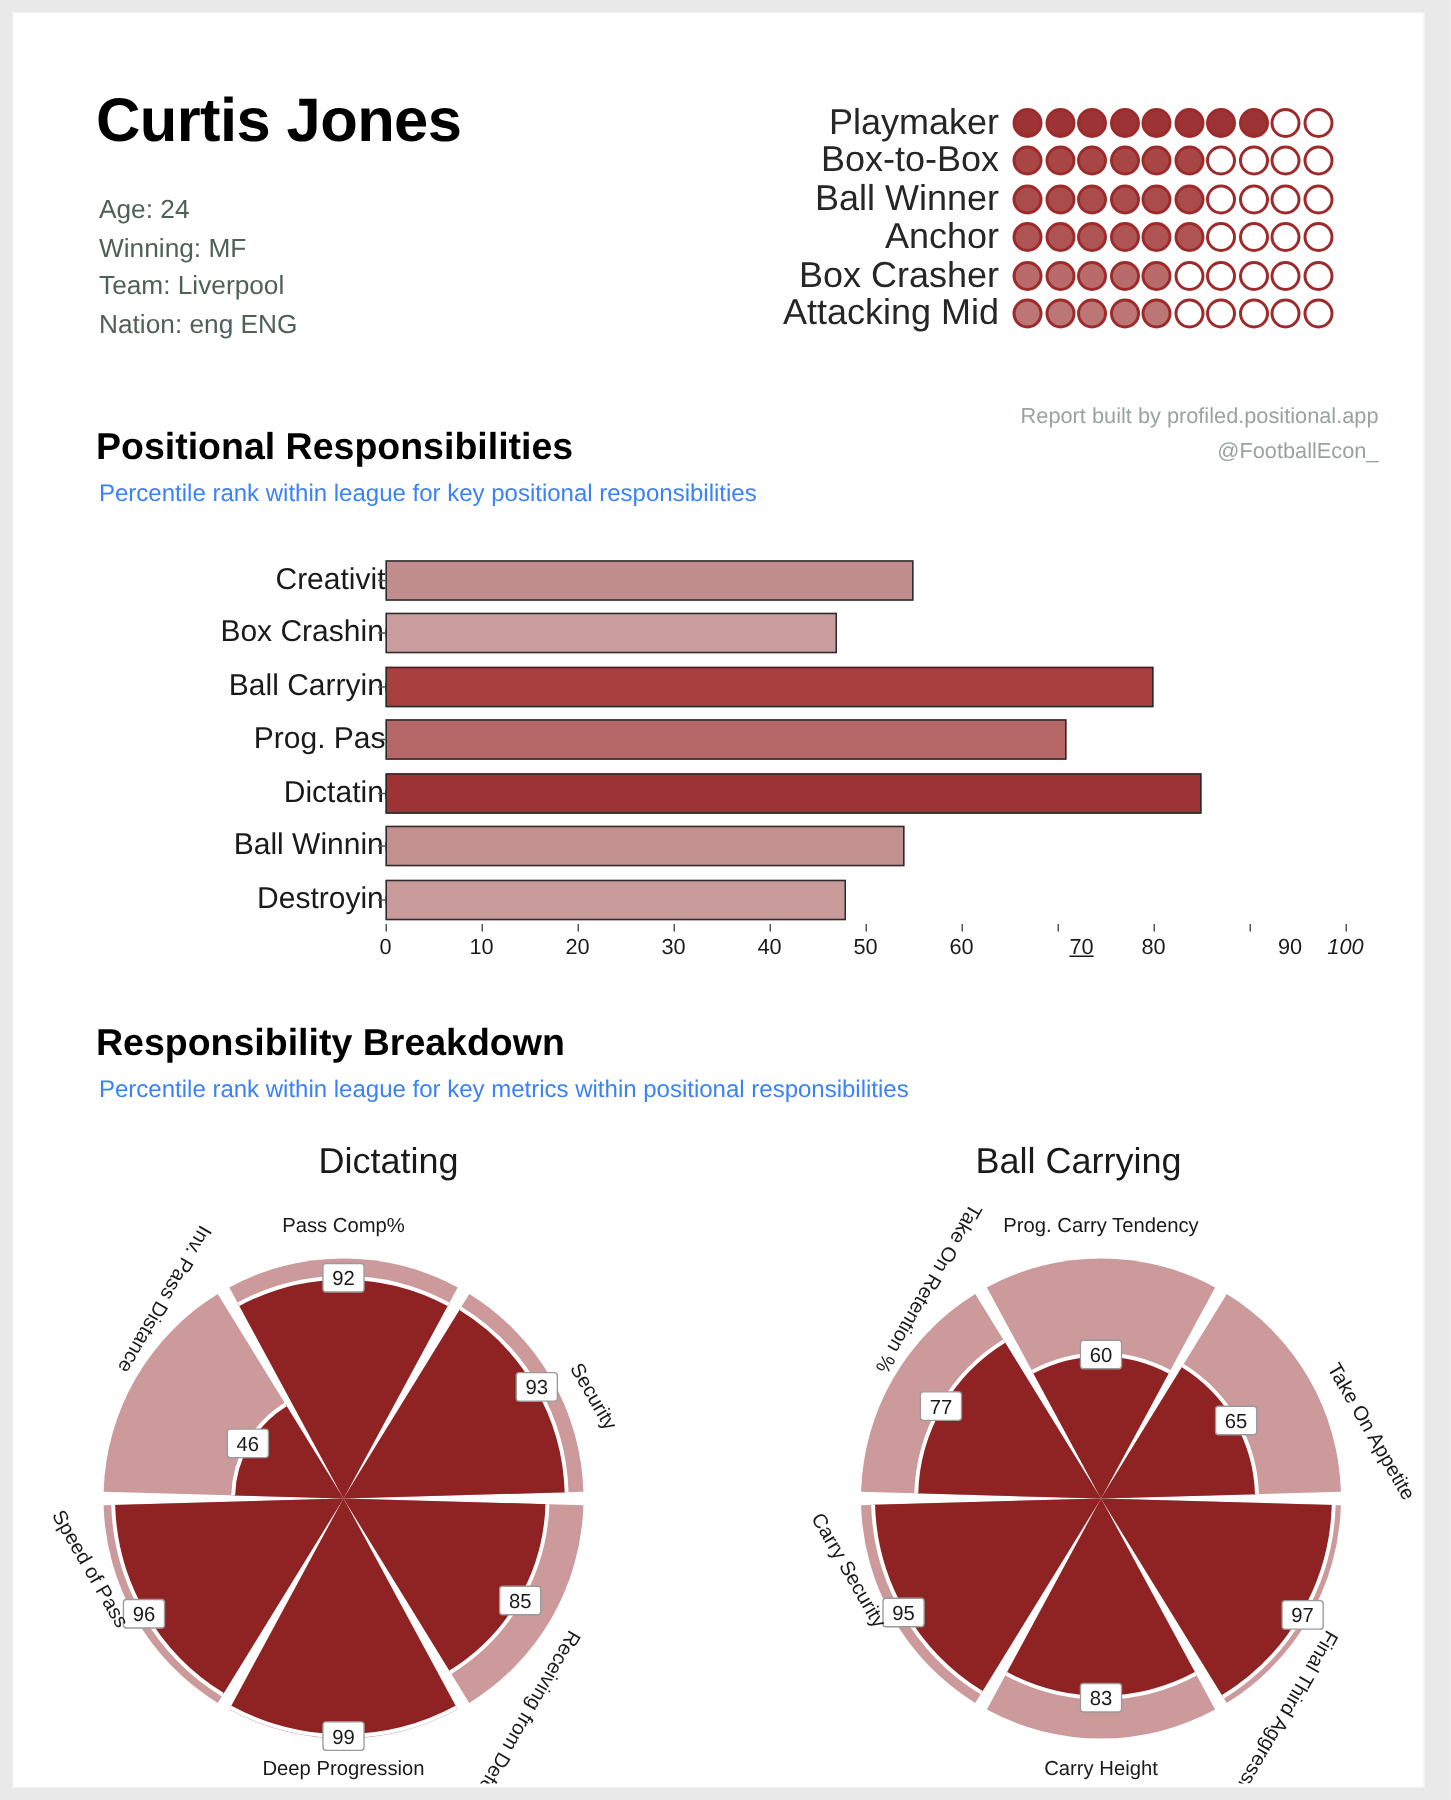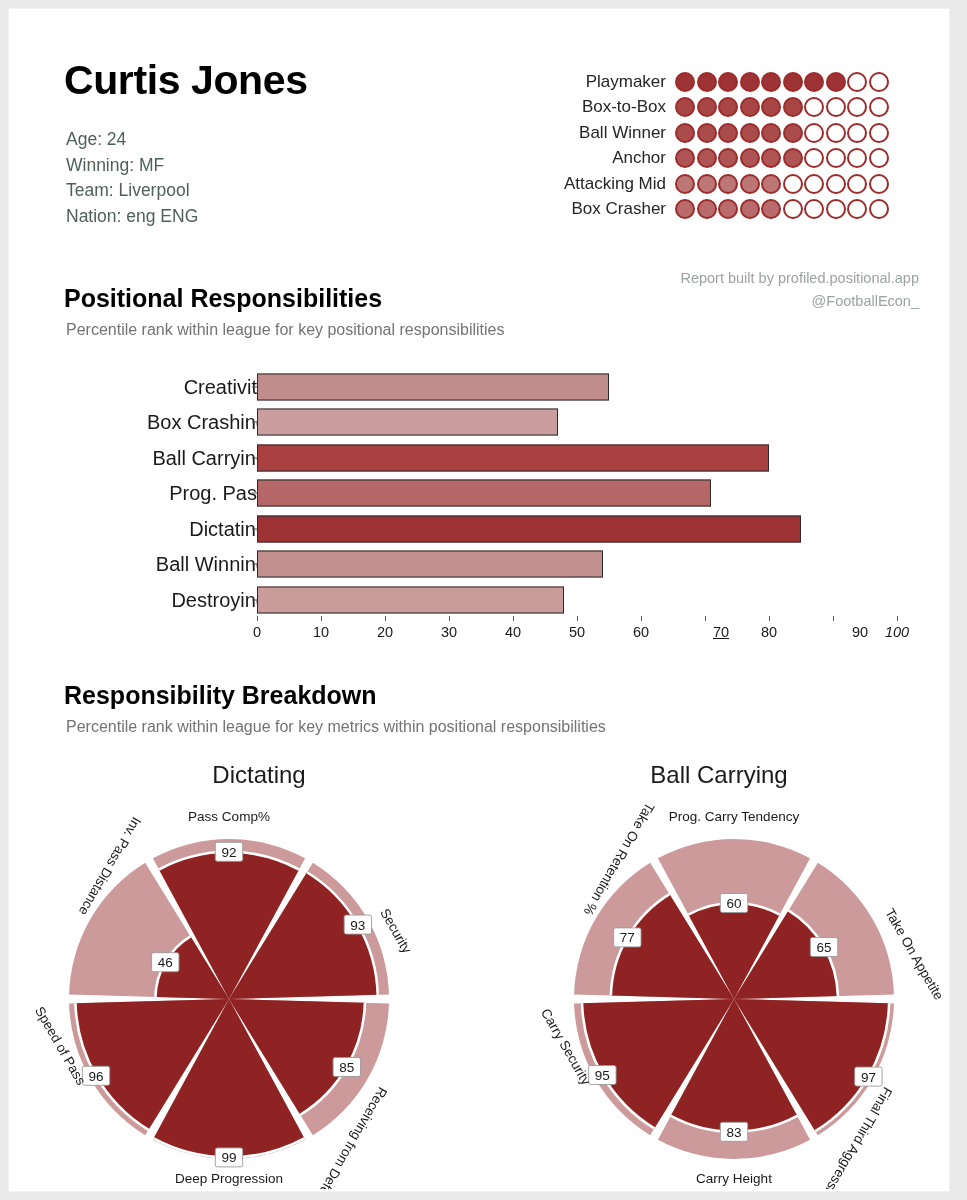--- a/index.html
+++ b/index.html
@@ -57,21 +57,21 @@
     top: 60px;
     width: 390px;
   }
   .role-row {
     display: flex;
     align-items: center;
     justify-content: flex-end;
     height: 25.5px;
   }
   .role-label {
-    font-size: 17px;
+    font-size: 24px;
     color: #262626;
     text-align: left;
     white-space: nowrap;
     padding-right: 9px;
   }
   .role-dots {
     display: flex;
     gap: 1.5px;
     width: 244px;
     flex: 0 0 244px;
@@ -99,21 +99,21 @@
   .section-title {
     position: absolute;
     font-size: 25px;
     font-weight: bold;
     color: #000000;
     white-space: nowrap;
   }
   .section-sub {
     position: absolute;
     font-size: 16px;
-    color: #737373;
+    color: #3b82f6;
     white-space: nowrap;
   }
   #pr-title { left: 55px; top: 275px; }
   #pr-sub   { left: 57px; top: 312px; }
   #rb-title { left: 55px; top: 672px; }
   #rb-sub   { left: 57px; top: 709px; }
 
   
   #barchart {
     position: absolute;
@@ -282,42 +282,42 @@
             <span class="dot" style="background: rgb(174, 84, 84);"></span>
             <span class="dot" style="background: rgb(174, 84, 84);"></span>
             <span class="dot" style="background: rgb(174, 84, 84);"></span>
             <span class="dot"></span>
             <span class="dot"></span>
             <span class="dot"></span>
             <span class="dot"></span>
           </div>
         </div>
         <div class="role-row">
+          <div class="role-label">Box Crasher</div>
+          <div class="role-dots">
+            <span class="dot" style="background: rgb(185, 107, 107);"></span>
+            <span class="dot" style="background: rgb(185, 107, 107);"></span>
+            <span class="dot" style="background: rgb(185, 107, 107);"></span>
+            <span class="dot" style="background: rgb(185, 107, 107);"></span>
+            <span class="dot" style="background: rgb(185, 107, 107);"></span>
+            <span class="dot"></span>
+            <span class="dot"></span>
+            <span class="dot"></span>
+            <span class="dot"></span>
+            <span class="dot"></span>
+          </div>
+        </div>
+        <div class="role-row">
           <div class="role-label">Attacking Mid</div>
           <div class="role-dots">
             <span class="dot" style="background: rgb(189, 118, 118);"></span>
             <span class="dot" style="background: rgb(189, 118, 118);"></span>
             <span class="dot" style="background: rgb(189, 118, 118);"></span>
             <span class="dot" style="background: rgb(189, 118, 118);"></span>
             <span class="dot" style="background: rgb(189, 118, 118);"></span>
-            <span class="dot"></span>
-            <span class="dot"></span>
-            <span class="dot"></span>
-            <span class="dot"></span>
-            <span class="dot"></span>
-          </div>
-        </div>
-        <div class="role-row">
-          <div class="role-label">Box Crasher</div>
-          <div class="role-dots">
-            <span class="dot" style="background: rgb(185, 107, 107);"></span>
-            <span class="dot" style="background: rgb(185, 107, 107);"></span>
-            <span class="dot" style="background: rgb(185, 107, 107);"></span>
-            <span class="dot" style="background: rgb(185, 107, 107);"></span>
-            <span class="dot" style="background: rgb(185, 107, 107);"></span>
             <span class="dot"></span>
             <span class="dot"></span>
             <span class="dot"></span>
             <span class="dot"></span>
             <span class="dot"></span>
           </div>
         </div>
       </div>
     <div id="credits">
       <div>Report built by profiled.positional.app</div>

